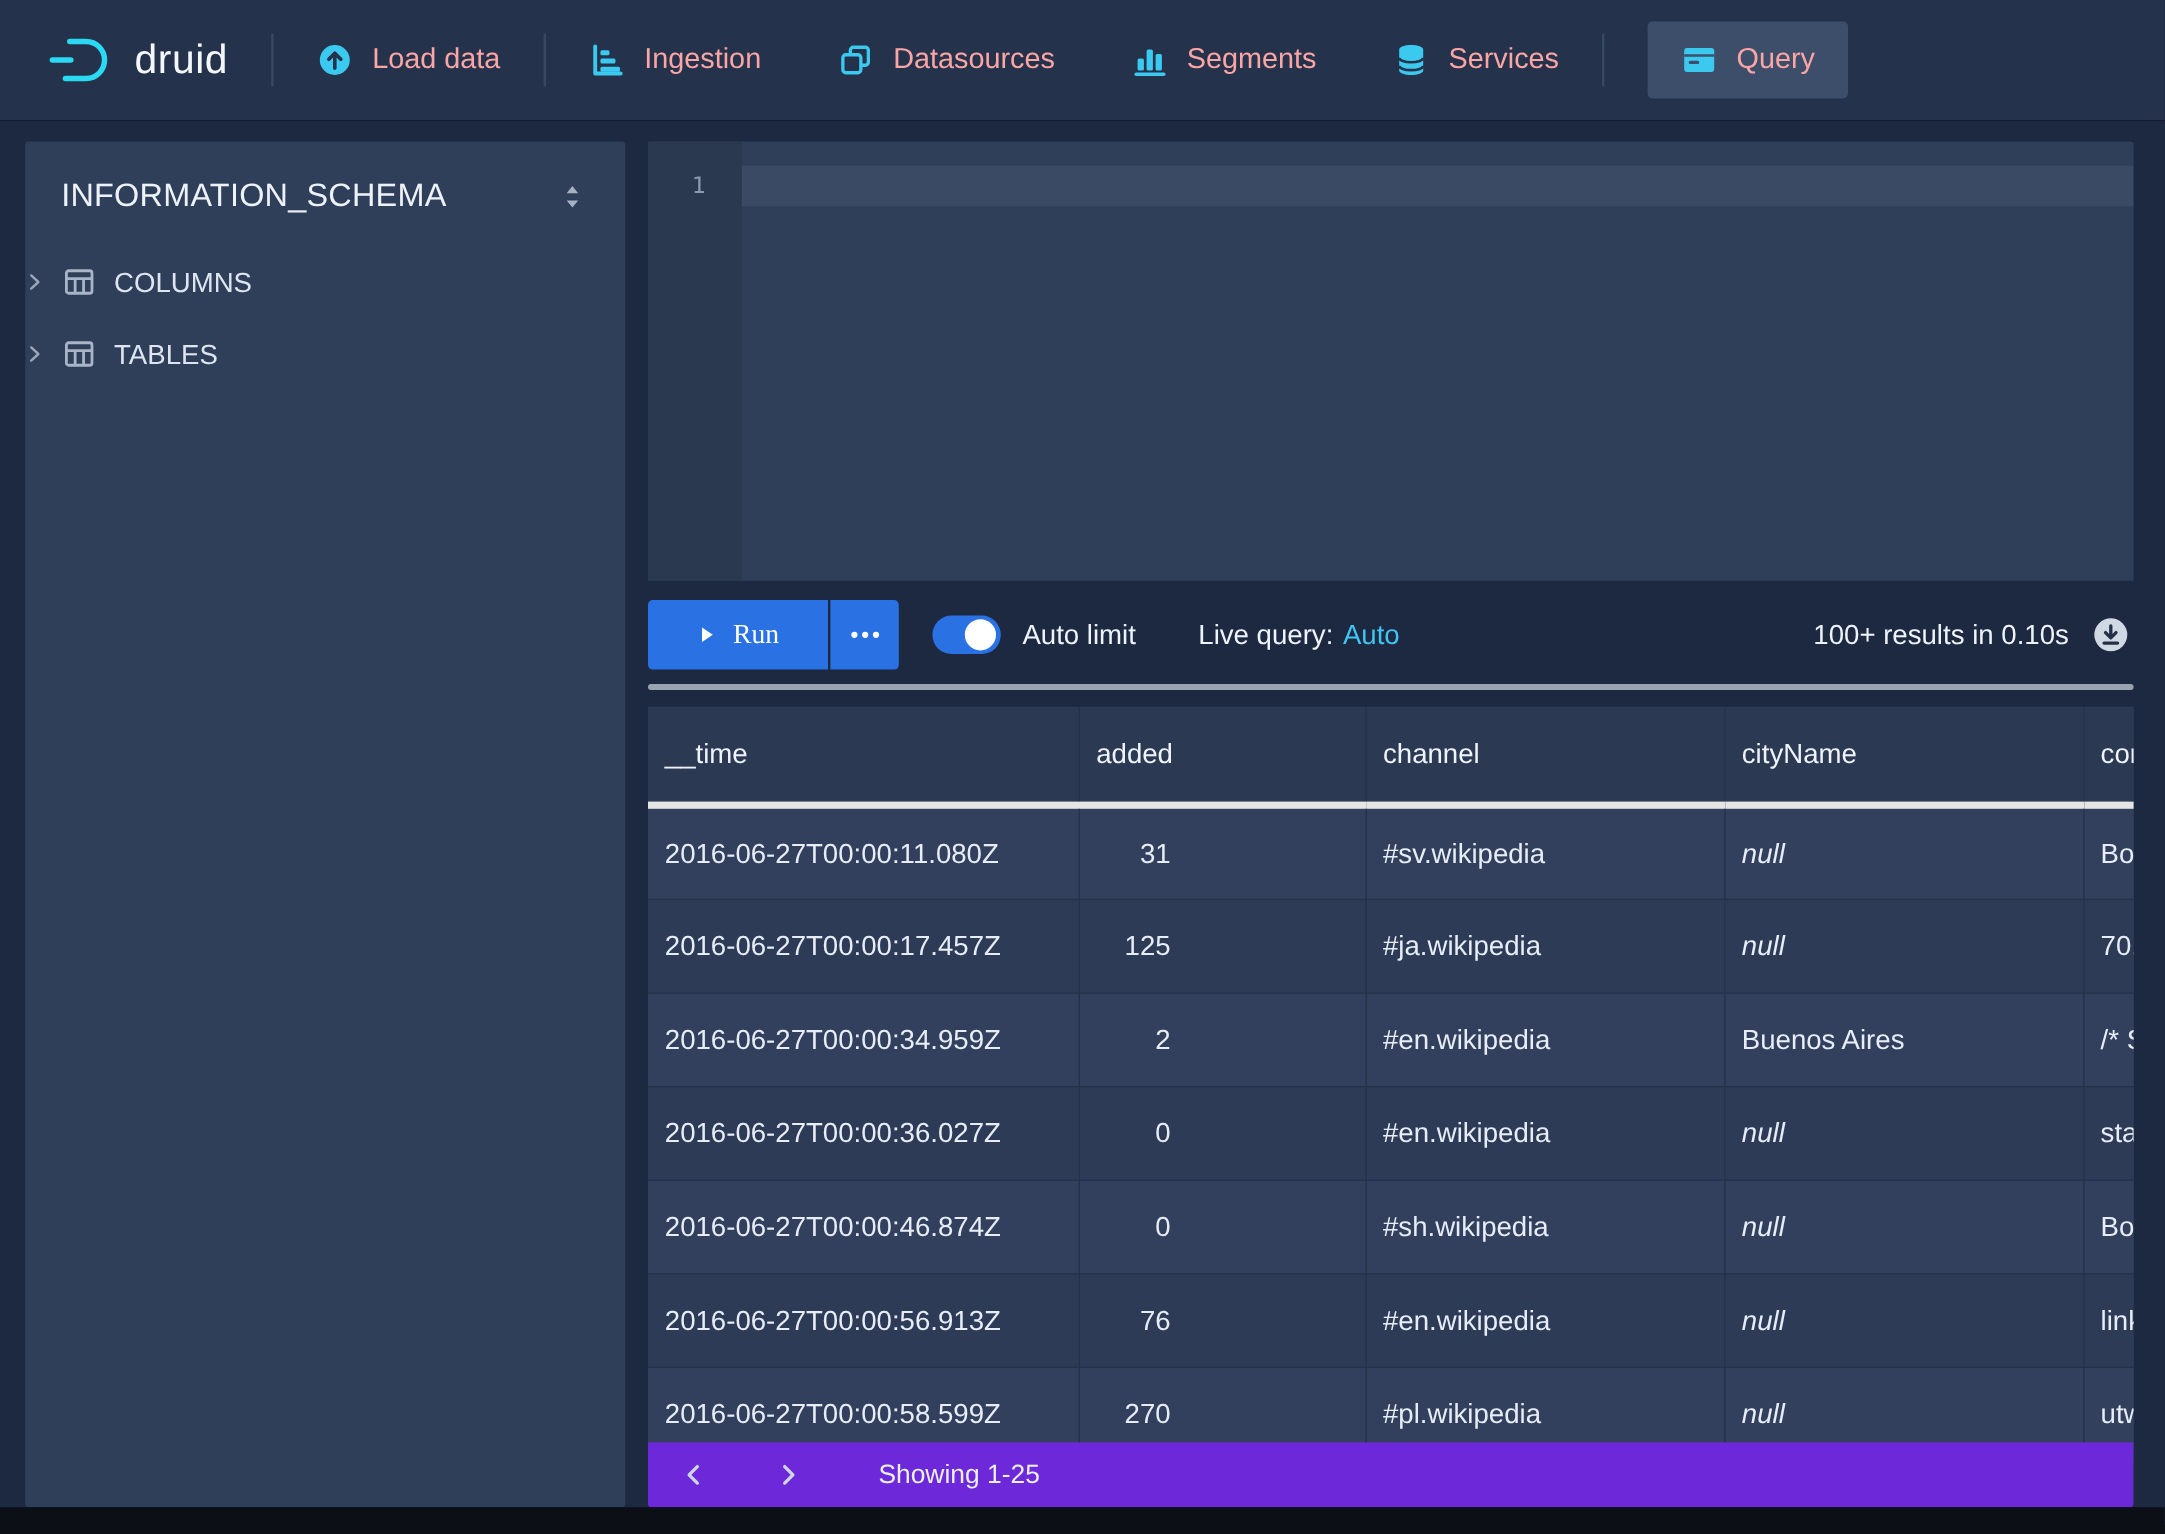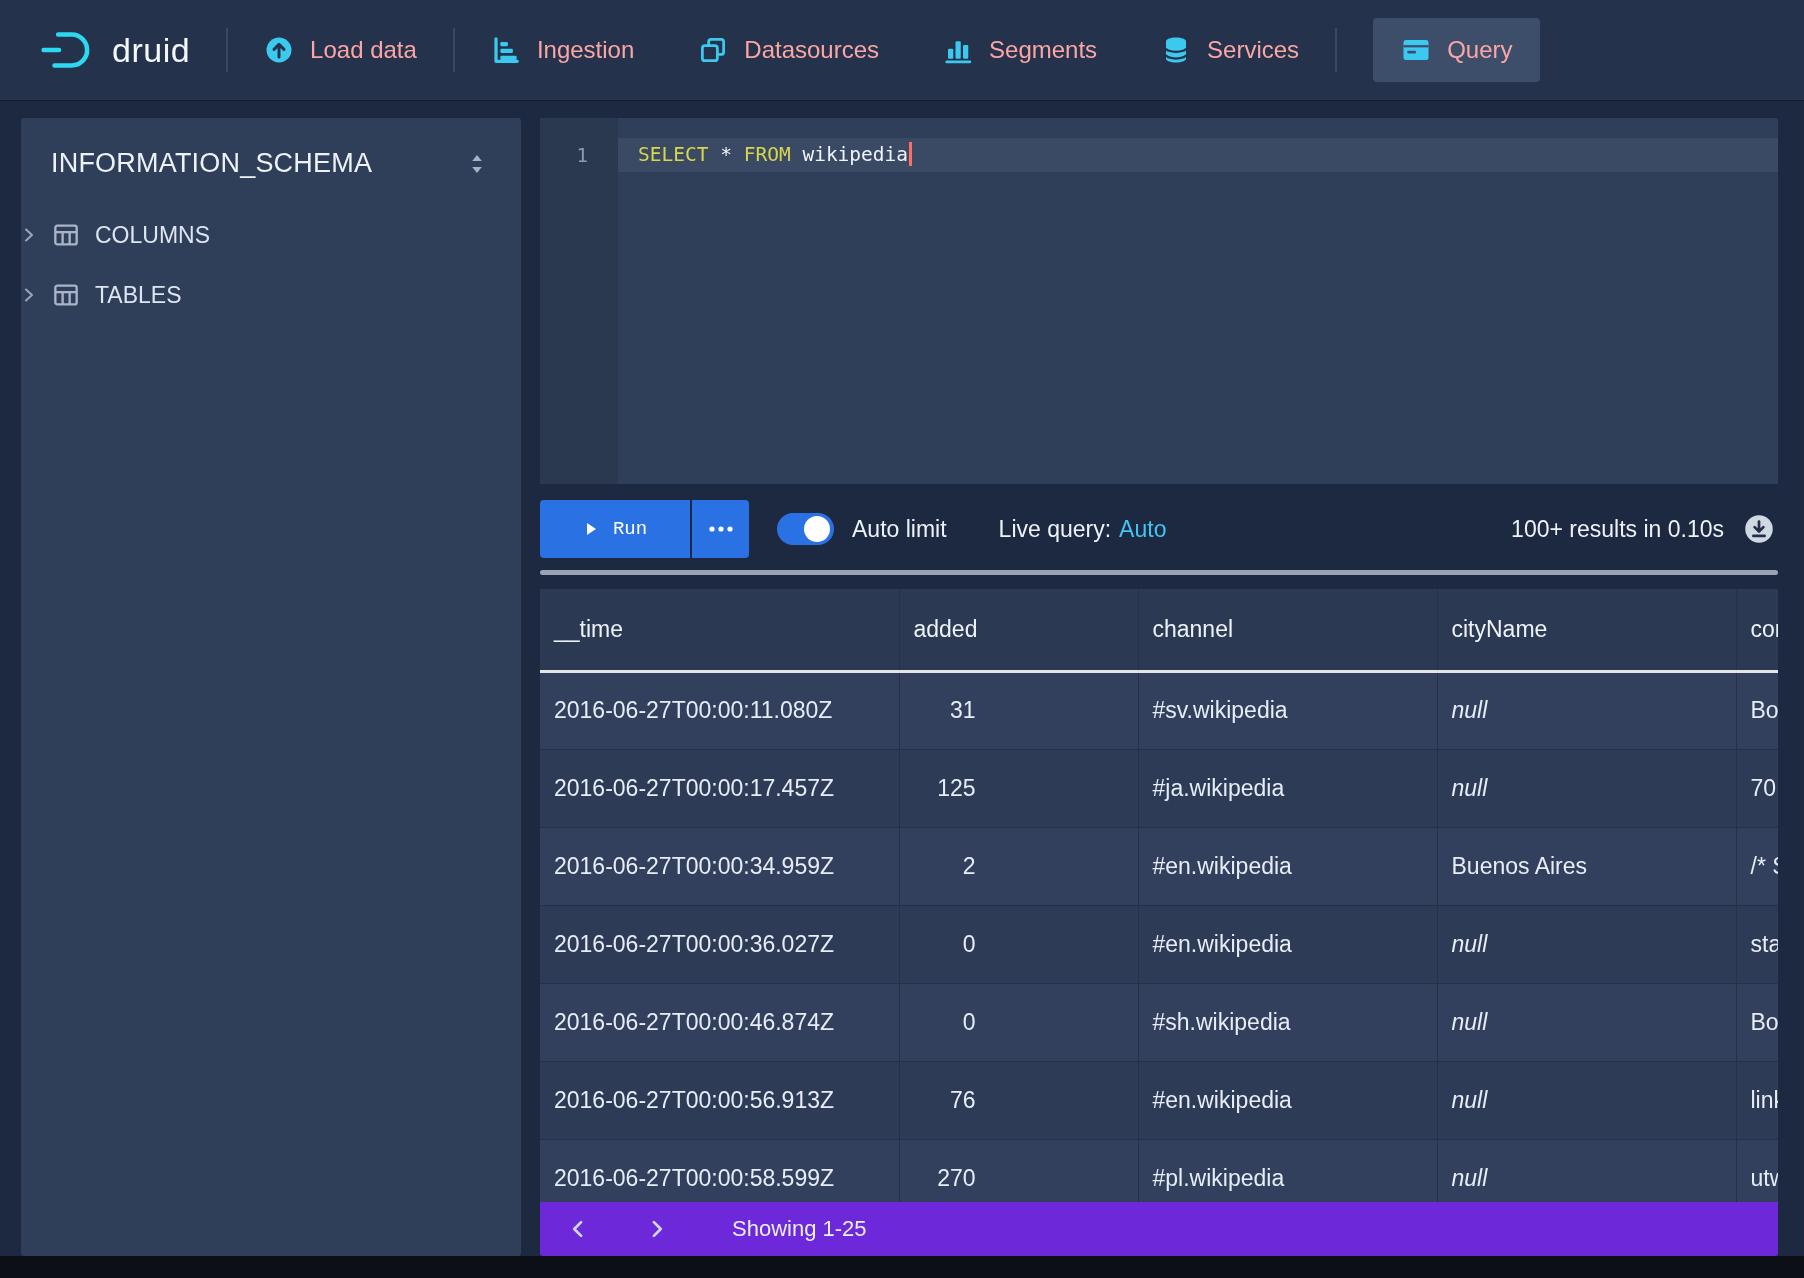--- a/index.html
+++ b/index.html
@@ -49,21 +49,21 @@
   .code-area { position:relative; flex:1; padding-top:20px; overflow:hidden; }
   .active-line { position:absolute; top:20px; left:0; right:0; height:34px; background:#3a4964; }
   .code-line { position:relative; z-index:1; height:34px; line-height:34px; padding-left:20px;
                font-family:"DejaVu Sans Mono", monospace; font-size:19.5px; white-space:pre; color:#f0f4fa; }
   .tok-kw { color:#d6d74a; }
   .cursor { display:inline-block; width:3px; height:24px; background:#ff6e63; vertical-align:-5px; margin-left:1px; }
 
   
   .runbar { margin-top:16px; height:58px; display:flex; align-items:center; flex:none; }
   .run-btn { width:150px; height:58px; background:#2a72e4; border:none; border-radius:4px 0 0 4px;
-             color:#fff; font-family:Liberation Mono, monospace; font-size:19px; font-weight:500;
+             color:#fff; font-family:Liberation Serif, serif; font-size:23px; font-weight:500;
              display:flex; align-items:center; justify-content:center; gap:14px; cursor:pointer; }
   .more-btn { width:57px; height:58px; background:#2a72e4; border:none; border-radius:0 4px 4px 0;
               margin-left:2px; display:flex; align-items:center; justify-content:center; cursor:pointer; }
   .toggle { margin-left:28px; width:57px; height:32px; border-radius:16px; background:#2a72e4;
             position:relative; cursor:pointer; flex:none; }
   .toggle .knob { position:absolute; top:3px; left:4px; width:26px; height:26px; border-radius:50%; background:#fff; }
   .toggle[data-on="true"] .knob { left:auto; right:4px; }
   .toggle-label { margin-left:18px; font-size:23px; color:#edf3fa; }
   .live-query { margin-left:52px; font-size:23px; color:#edf3fa; }
   .live-link { color:#41c4f2; cursor:pointer; margin-left:8px; }
@@ -72,21 +72,21 @@
   .download-btn { background:none; border:none; cursor:pointer; display:flex; margin-right:4px; }
 
   
   .hscroll { margin-top:12px; height:5px; background:#99a3b1; border-radius:3px; flex:none; cursor:grab; }
 
   
   .table-wrap { position:relative; margin-top:14px; flex:1; background:#2f3e59; overflow:hidden; border-radius:0 0 3px 3px; }
   table.results { border-collapse:collapse; table-layout:fixed; width:1446px; }
   table.results th {
     height:82px; text-align:left; padding-left:14px; font-weight:400; font-size:23px; color:#eef3fa;
-    background:#2b3953; border-right:1px solid #243149; border-bottom:3px solid #e5e5e5; white-space:nowrap; overflow:hidden;
+    background:#2b3953; border-right:1px solid #243149; border-bottom:6px solid #e5e5e5; white-space:nowrap; overflow:hidden;
   }
   table.results td {
     height:78px; padding-left:14px; font-size:23px; color:#e7edf7;
     border-right:1px solid #243149; border-bottom:1px solid #243149; white-space:nowrap; overflow:hidden; cursor:pointer;
   }
   tbody tr:nth-child(odd)  { background:#32405d; }
   tbody tr:nth-child(even) { background:#2d3b56; }
   .num { display:inline-block; width:62px; text-align:right; }
   td[data-null="true"] { font-style:italic; color:#dce4f0; }
 
@@ -231,21 +231,20 @@
   </aside>
 
   <main>
 
     <div class="editor">
       <div class="gutter">
         <div class="lineno">1</div>
       </div>
       <div class="code-area">
         <div class="active-line"></div>
-        <div class="code-line"><span class="tok-kw">SELECT</span><span> * </span><span class="tok-kw">FROM</span><span> wikipedia</span><span class="cursor"></span></div>
       </div>
     </div>
 
     <div class="runbar">
       <button class="run-btn">
         <svg width="16" height="16" viewBox="0 0 16 16">
           <path d="M4 2 L13 8 L4 14 Z" fill="#ffffff"></path>
         </svg>
         <span>Run</span>
       </button>

